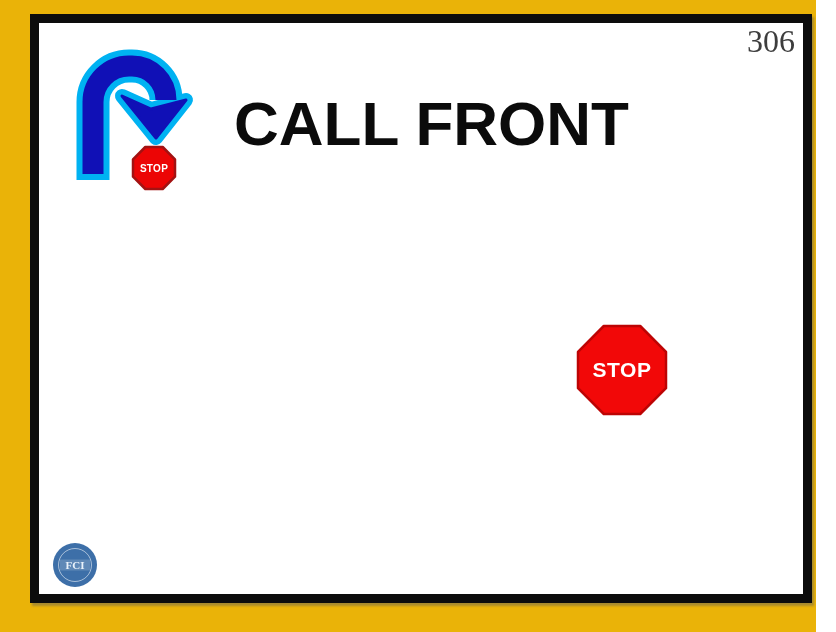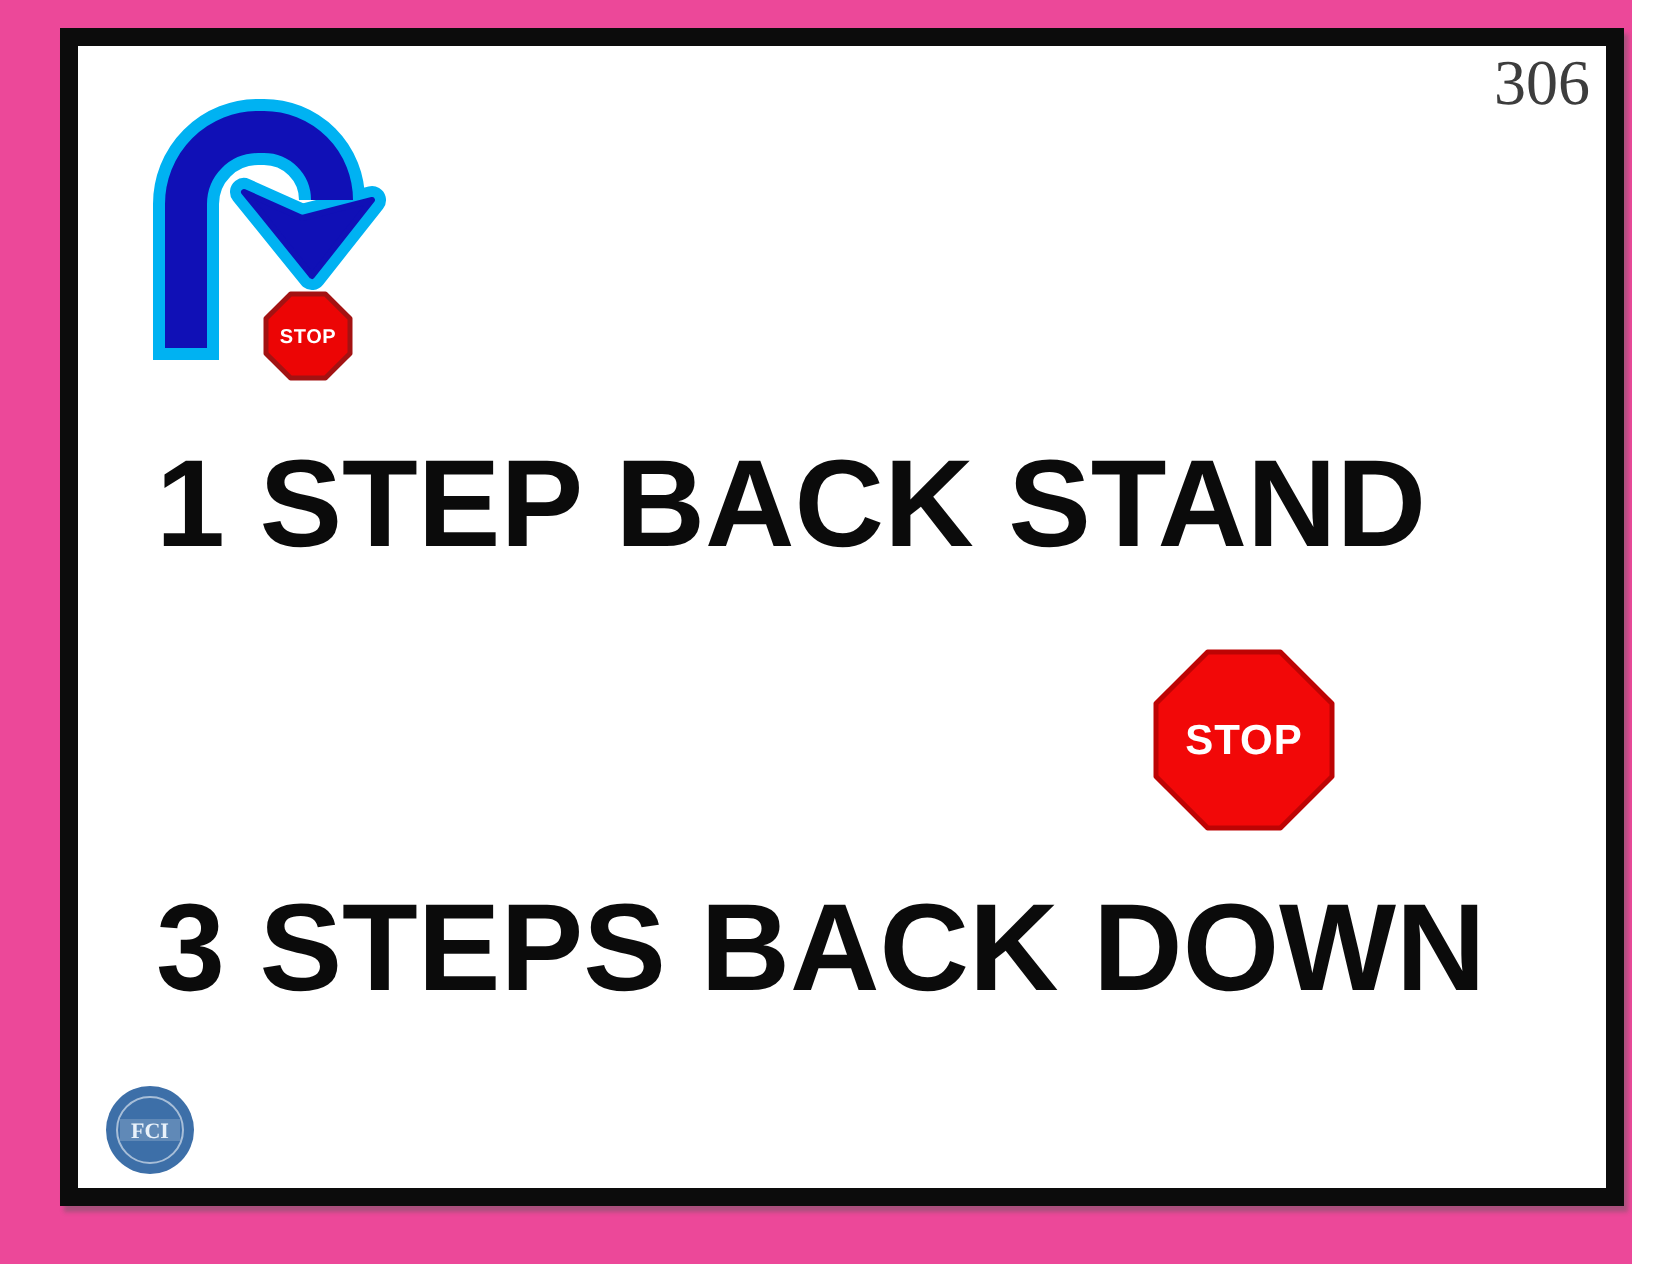--- a/index.html
+++ b/index.html
@@ -1,20 +1,20 @@
 <!DOCTYPE html>
 <html><head>
 <meta charset="utf-8">
 <style>
   html, body { margin: 0; padding: 0; background: #ffffff; }
   .stage {
     position: relative;
     width: 816px;
     height: 632px;
-    background: #ec4899;
+    background: #eab308;
     overflow: hidden;
     font-family: "Liberation Sans", sans-serif;
     text-align: center;
   }
   .sign-card {
     position: absolute;
     left: 30px;
     top: 14px;
     width: 782px;
     height: 589px;
@@ -98,30 +98,29 @@
           <polygon points="60,48 89,61 124,52 94,90" fill="#00b2f2" stroke="#00b2f2" stroke-width="14" stroke-linejoin="round"></polygon>
           <path d="M31,126 L31,54 A36,36 0 0 1 67,18 L70,18 A34,34 0 0 1 104,52" fill="none" stroke="#1010b6" stroke-width="21" stroke-linejoin="round"></path>
           <polygon points="60,48 89,61 124,52 94,90" fill="#1010b6" stroke="#1010b6" stroke-width="3" stroke-linejoin="round"></polygon>
         </g>
         <g>
           <polygon points="83.3,99 100.7,99 113,111.3 113,128.7 100.7,141 83.3,141 71,128.7 71,111.3" fill="#ec0505" stroke="#a31212" stroke-width="2.5" stroke-linejoin="round"></polygon>
           <text x="92" y="123.5" text-anchor="middle" font-family="Liberation Sans, sans-serif" font-weight="bold" font-size="10" letter-spacing="0.3" fill="#ffffff">STOP</text>
         </g>
       </svg>
 
+      <div class="sign-title">CALL FRONT</div>
 
-      <div class="step-line step-1">1 STEP BACK STAND</div>
 
 
       <svg class="big-stop" viewBox="0 0 92 92">
         <polygon points="27.8,2 64.2,2 90,27.8 90,64.2 64.2,90 27.8,90 2,64.2 2,27.8" fill="#f20808" stroke="#bd0404" stroke-width="2.5" stroke-linejoin="round"></polygon>
         <text x="46" y="53" text-anchor="middle" font-family="Liberation Sans, sans-serif" font-weight="bold" font-size="21" letter-spacing="0.5" fill="#ffffff">STOP</text>
       </svg>
 
-      <div class="step-line step-3">3 STEPS BACK DOWN</div>
 
       <svg class="fci-logo" viewBox="0 0 46 46">
         <circle cx="23" cy="23" r="22" fill="#3d6fa8"></circle>
         <circle cx="23" cy="23" r="16.5" fill="none" stroke="rgba(255,255,255,0.55)" stroke-width="1"></circle>
         <rect x="8" y="17.5" width="30" height="11" fill="rgba(255,255,255,0.18)"></rect>
         <text x="23" y="27" text-anchor="middle" font-family="Liberation Serif, serif" font-weight="bold" font-size="11" fill="#eaf2fa">FCI</text>
       </svg>
 
     </div>
   </div>

